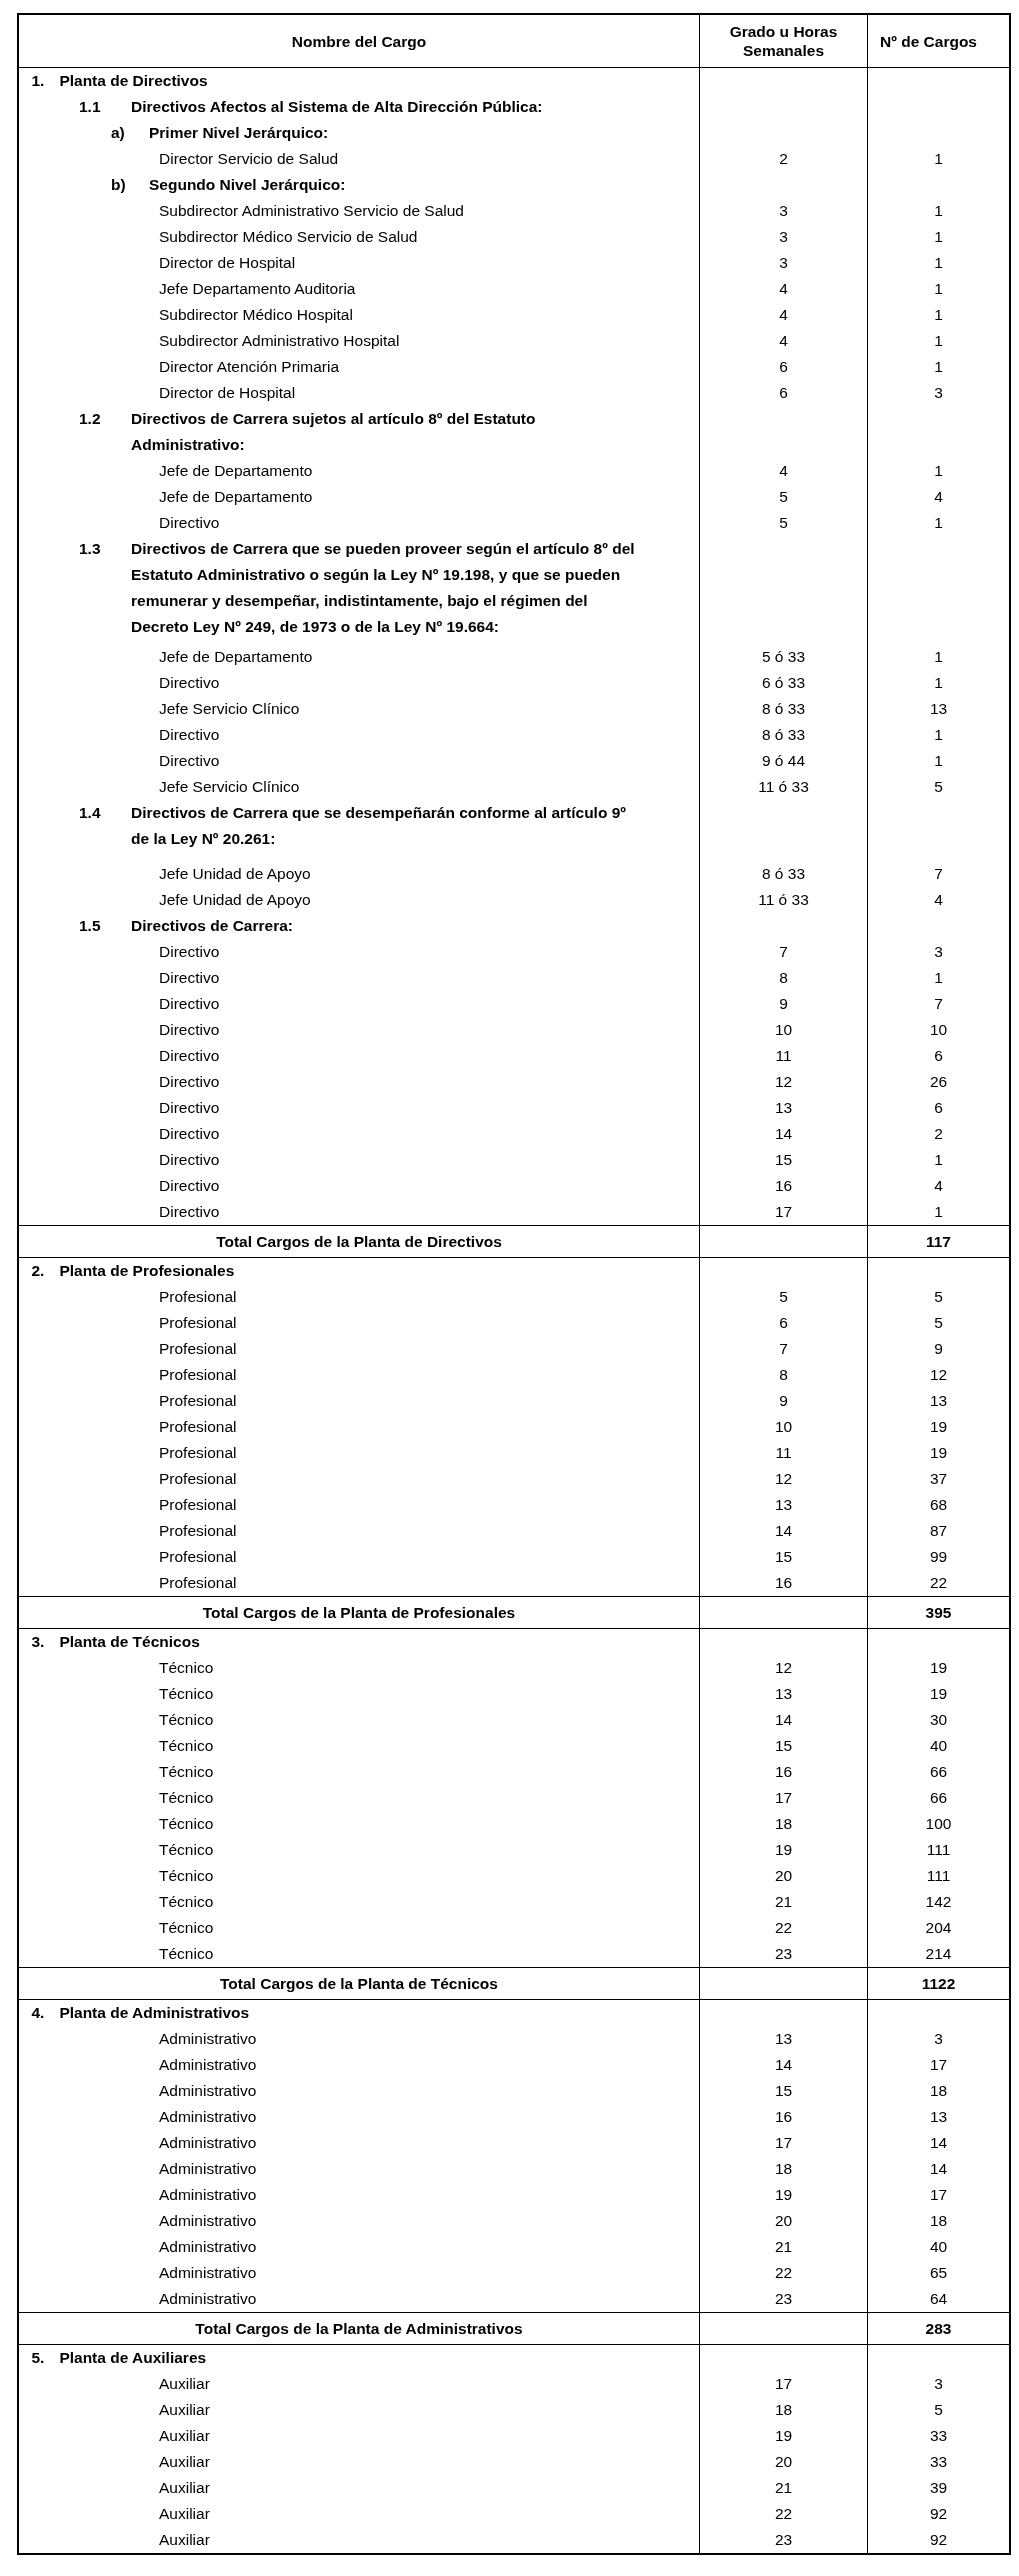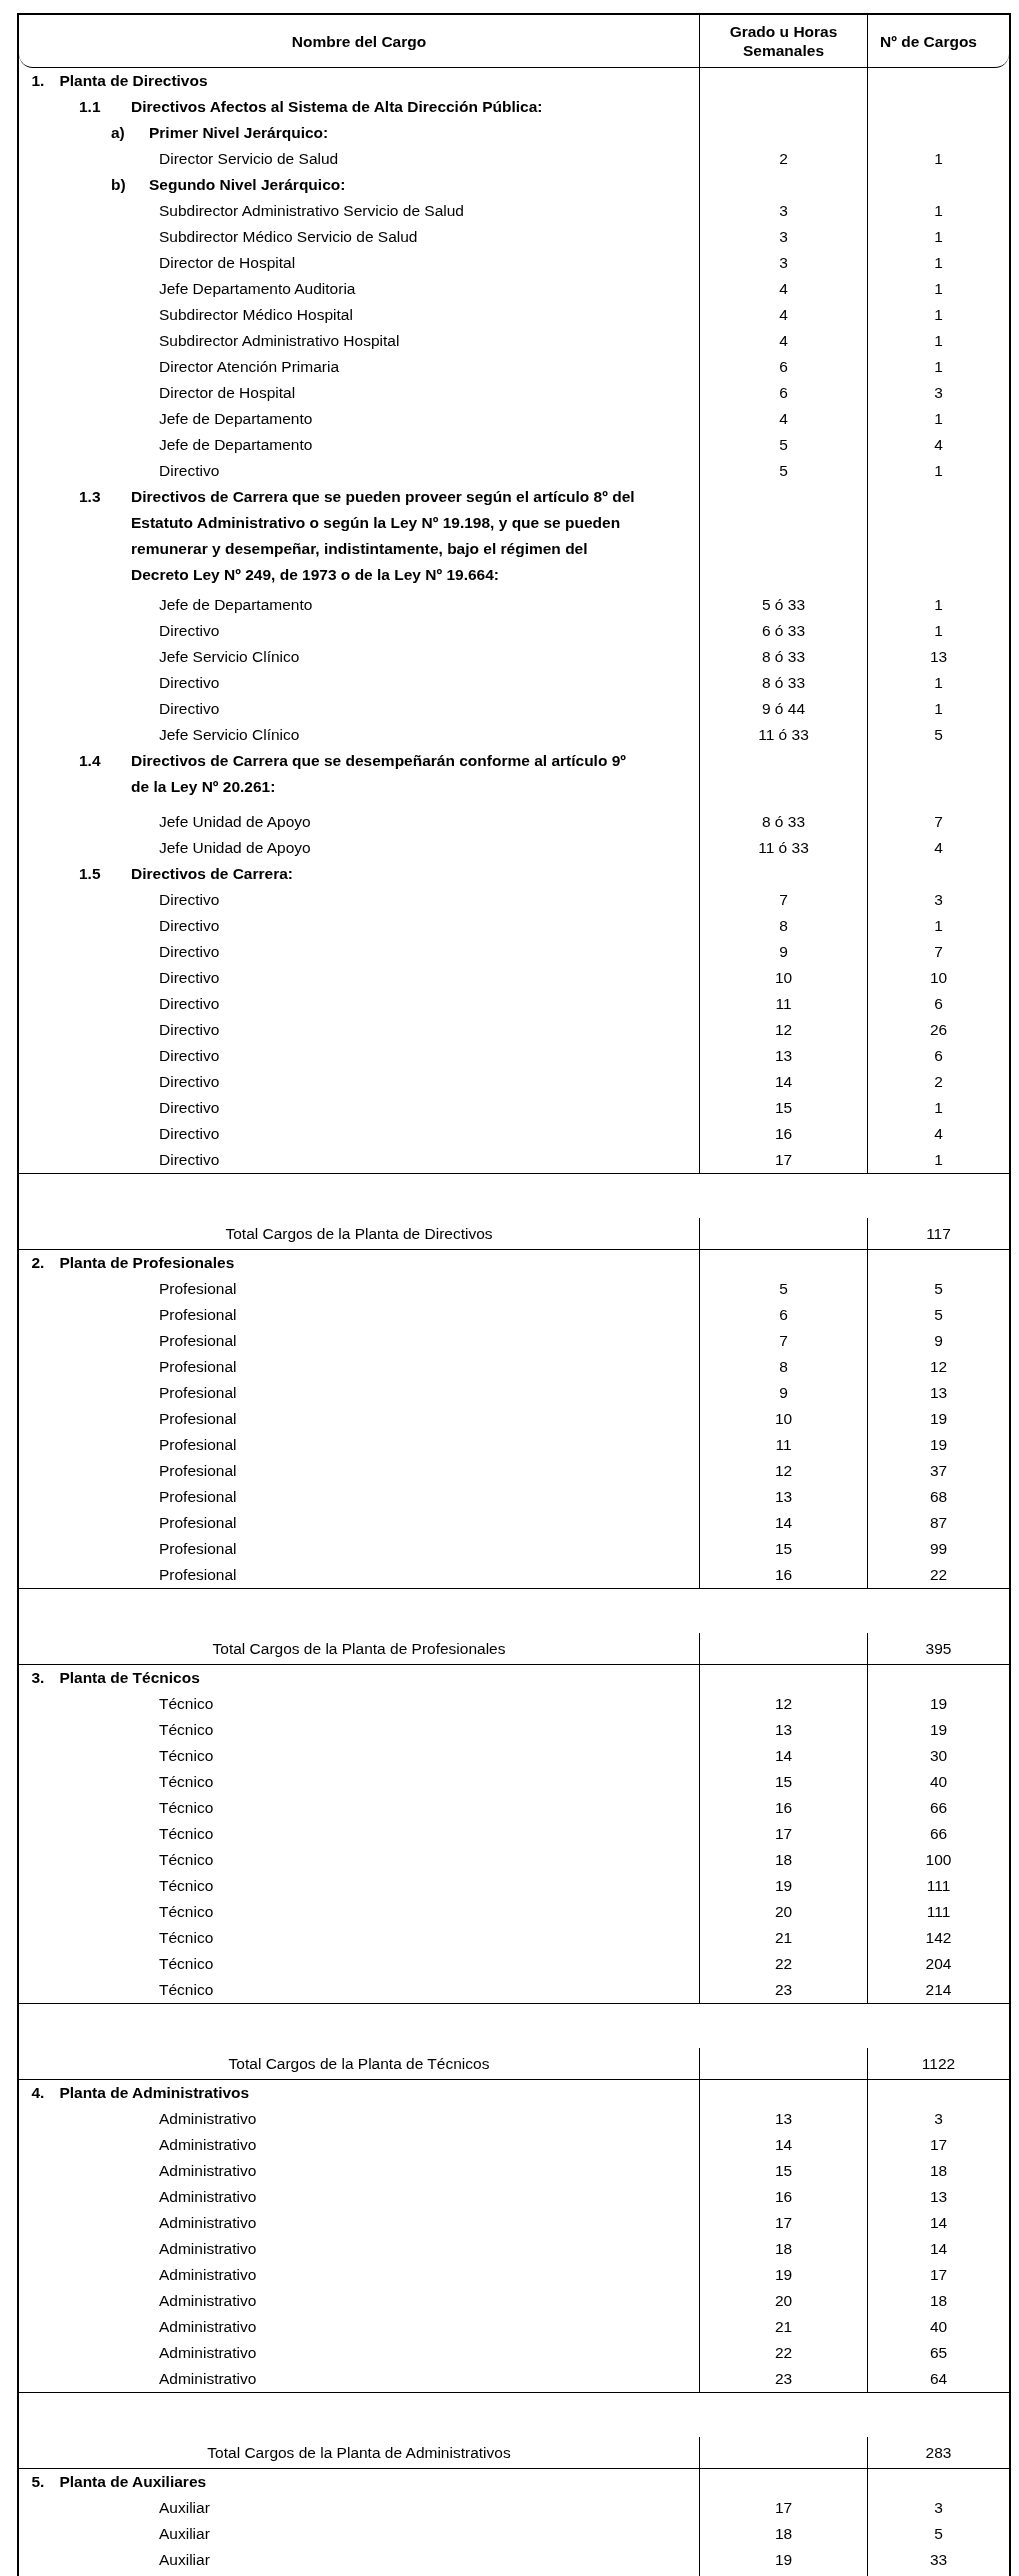--- a/index.html
+++ b/index.html
@@ -15,21 +15,21 @@
   }
   .doc-table {
     position: absolute;
     left: 17px;
     top: 13.4px;
     width: 990px;
     border: 2.1px solid #000;
     background: #fff;
   }
   
-  .header-row { display: flex; border-bottom: 1.5px solid #000; border-radius: 14px; }
+  .header-row { display: flex; border-bottom: 1.5px solid #000; }
   .header-row > div {
     min-height: 52px;
     display: flex; align-items: center; justify-content: center;
     font-weight: bold; text-align: center; line-height: 19.6px;
     box-sizing: border-box;
   }
   .hc1 { width: 680px; }
   .hc2 { width: 168px; border-left: 1.5px solid #000; padding: 0 20.6px; }
   .hc3 { width: 122px; border-left: 1.5px solid #000; padding: 0 10.3px; }
 
@@ -49,21 +49,21 @@
   .c1.h2r { padding-left: 60px; }  .c1.h2r .num { width: 52px; }
   .c1.h3r { padding-left: 92px; } .c1.h3r .num { width: 38px; }
   .c1.h .txt { flex: 1; }
   .tline { line-height: 26px; }
 
   
   .c1.entry { padding-left: 140px; }
 
   
   .row.total { border-top: 1.5px solid #000; border-bottom: 1.5px solid #000; min-height: 31px; }
-  .row.total > div { line-height: 31px; font-weight: normal; margin-top: 44px; }
+  .row.total > div { line-height: 31px; font-weight: bold; }
   .row.total .c1 { text-align: center; padding: 0; }
 </style>
 </head>
 <body>
 
 <div class="page">
   <div class="doc-table">
     <div class="header-row">
       <div class="hc1">Nombre del Cargo</div>
       <div class="hc2">Grado u Horas Semanales</div>
@@ -143,20 +143,31 @@
           <div class="c1 entry">Director Atención Primaria</div>
           <div class="c2">6</div>
           <div class="c3">1</div>
         </div>
         <div class="row">
           <div class="c1 entry">Director de Hospital</div>
           <div class="c2">6</div>
           <div class="c3">3</div>
         </div>
         <div class="row">
+          <div class="c1 h h2r">
+            <span class="num">1.2</span>
+            <div class="txt">
+              <div class="tline">Directivos de Carrera sujetos al artículo 8º del Estatuto</div>
+              <div class="tline">Administrativo:</div>
+            </div>
+          </div>
+          <div class="c2"></div>
+          <div class="c3"></div>
+        </div>
+        <div class="row">
           <div class="c1 entry">Jefe de Departamento</div>
           <div class="c2">4</div>
           <div class="c3">1</div>
         </div>
         <div class="row">
           <div class="c1 entry">Jefe de Departamento</div>
           <div class="c2">5</div>
           <div class="c3">4</div>
         </div>
         <div class="row">

